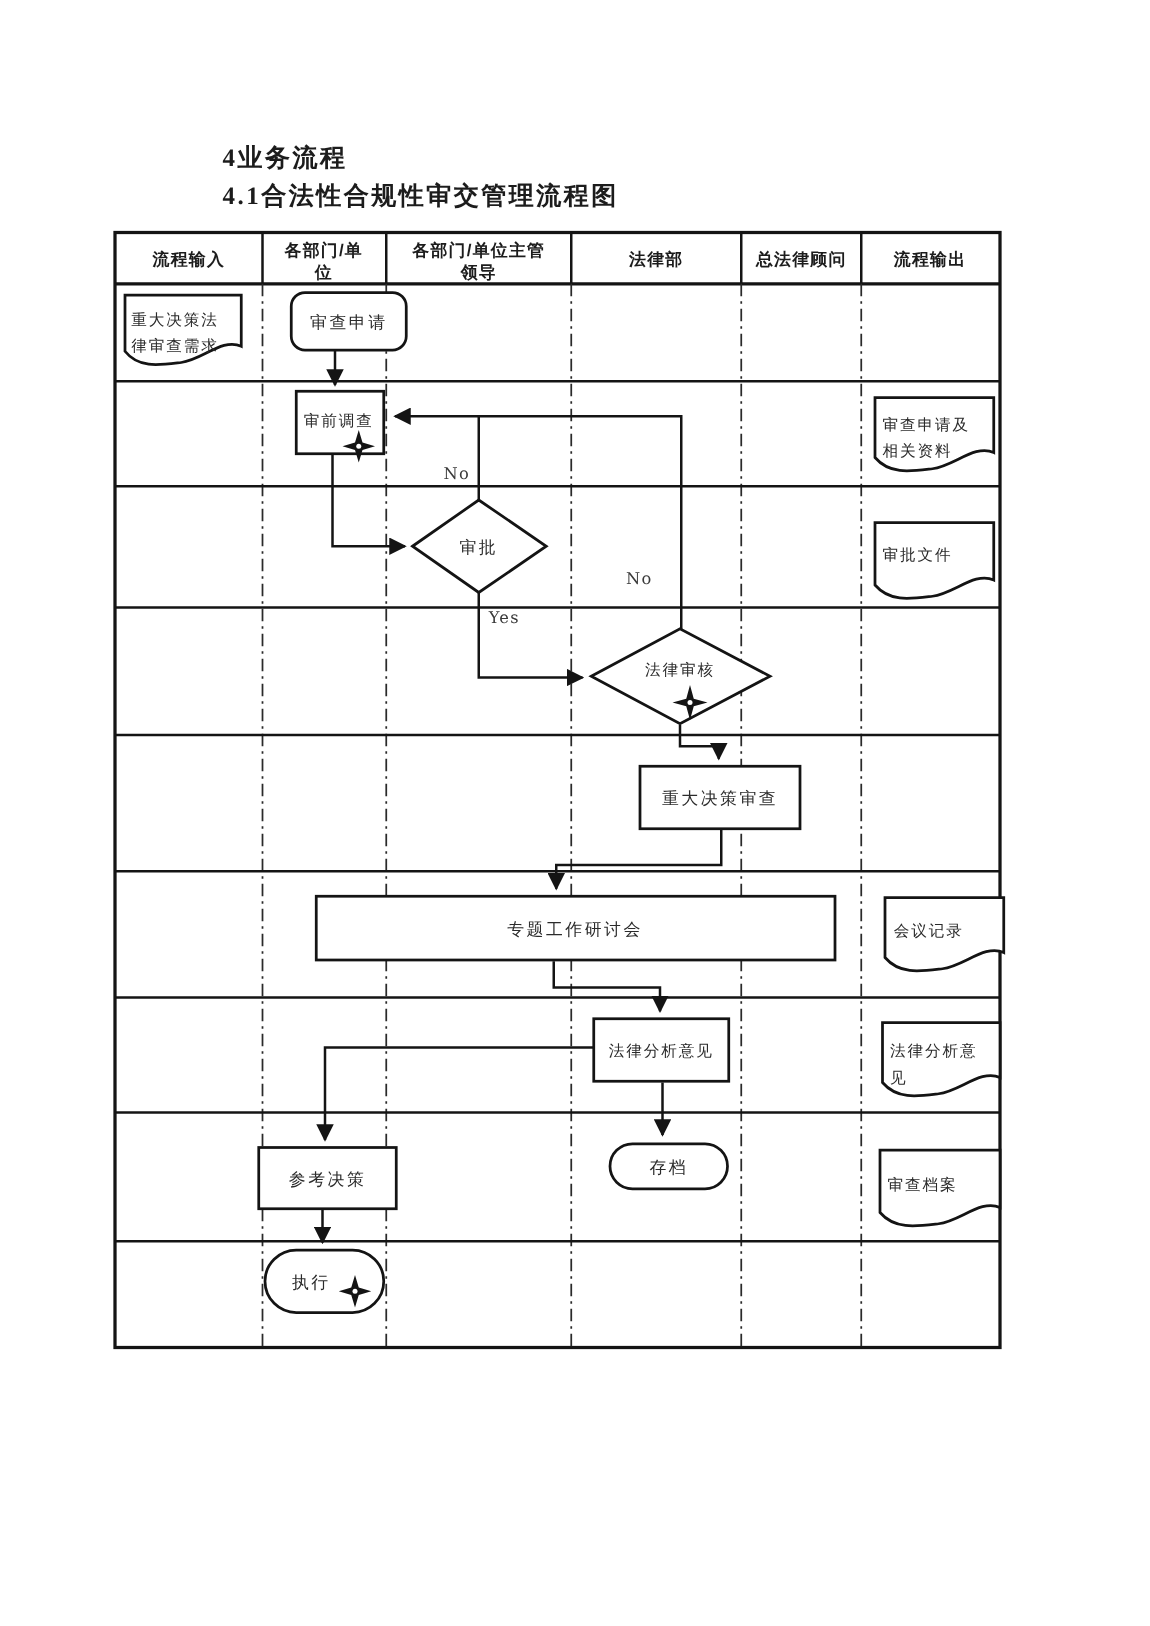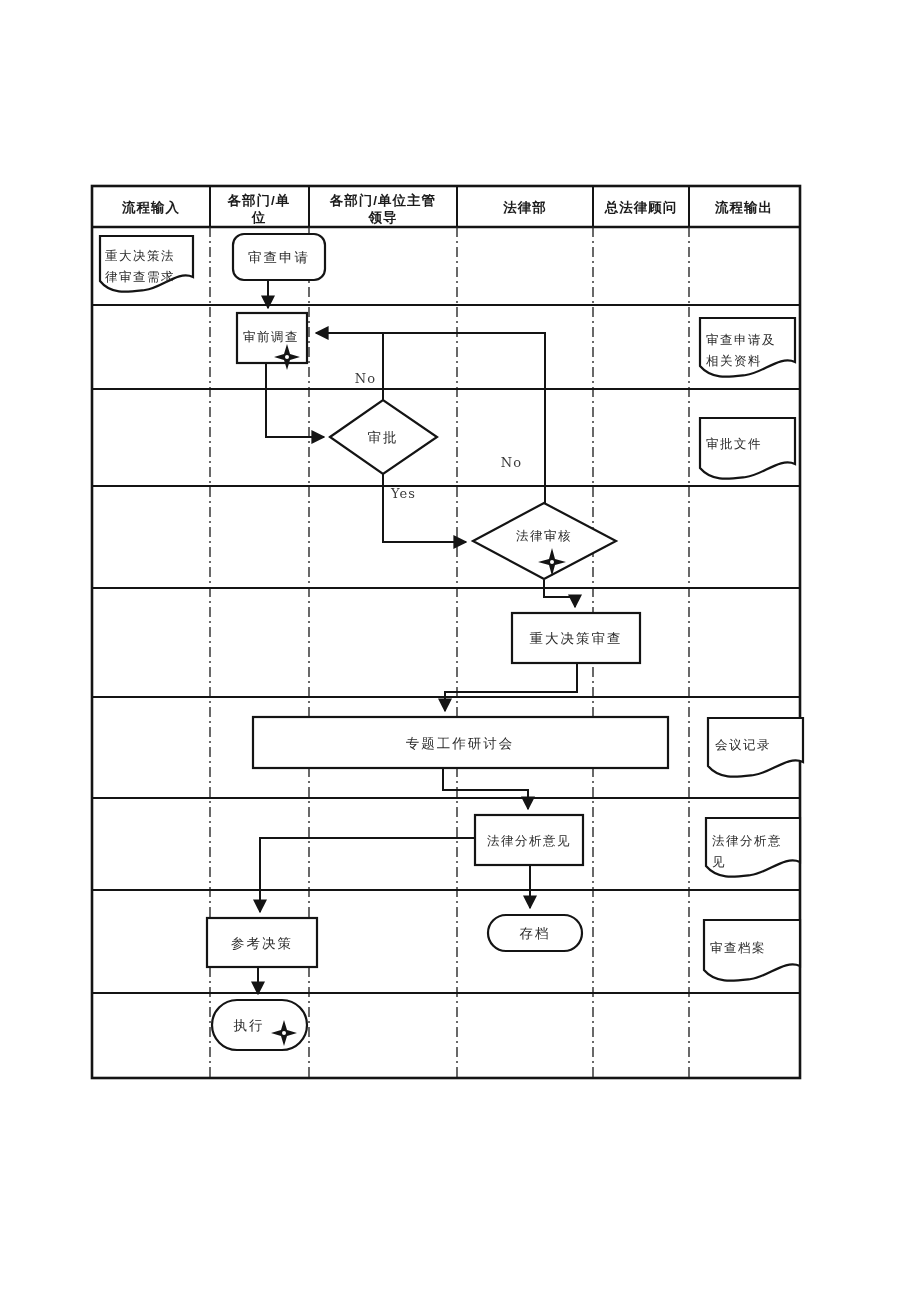--- a/index.html
+++ b/index.html
@@ -29,20 +29,24 @@
   .shape{fill:#ffffff;stroke:#141414;stroke-width:2.2;}
   .conn{fill:none;stroke:#141414;stroke-width:2;}
   .grid-solid{stroke:#141414;fill:none;}
   .lane-div{stroke:#2a2a2a;stroke-width:1.4;stroke-dasharray:10 4 2 4;}
 </style>
 </head>
 <body>
 
 <div class="page">
 
+  <div class="doc-heading">
+    <div class="h-line">4业务流程</div>
+    <div class="h-line">4.1合法性合规性审交管理流程图</div>
+  </div>
 
   <svg width="920" height="1301" viewBox="0 0 920 1301">
     <defs>
       <marker id="arrowhead" viewBox="0 0 10 10" refX="9" refY="5" markerWidth="7" markerHeight="7" orient="auto-start-reverse">
         <path d="M0,0 L10,5 L0,10 Z" fill="#141414"></path>
       </marker>
     </defs>
 
     <g>
       <rect x="92" y="186" width="708" height="892" class="grid-solid" stroke-width="2.6"></rect>

